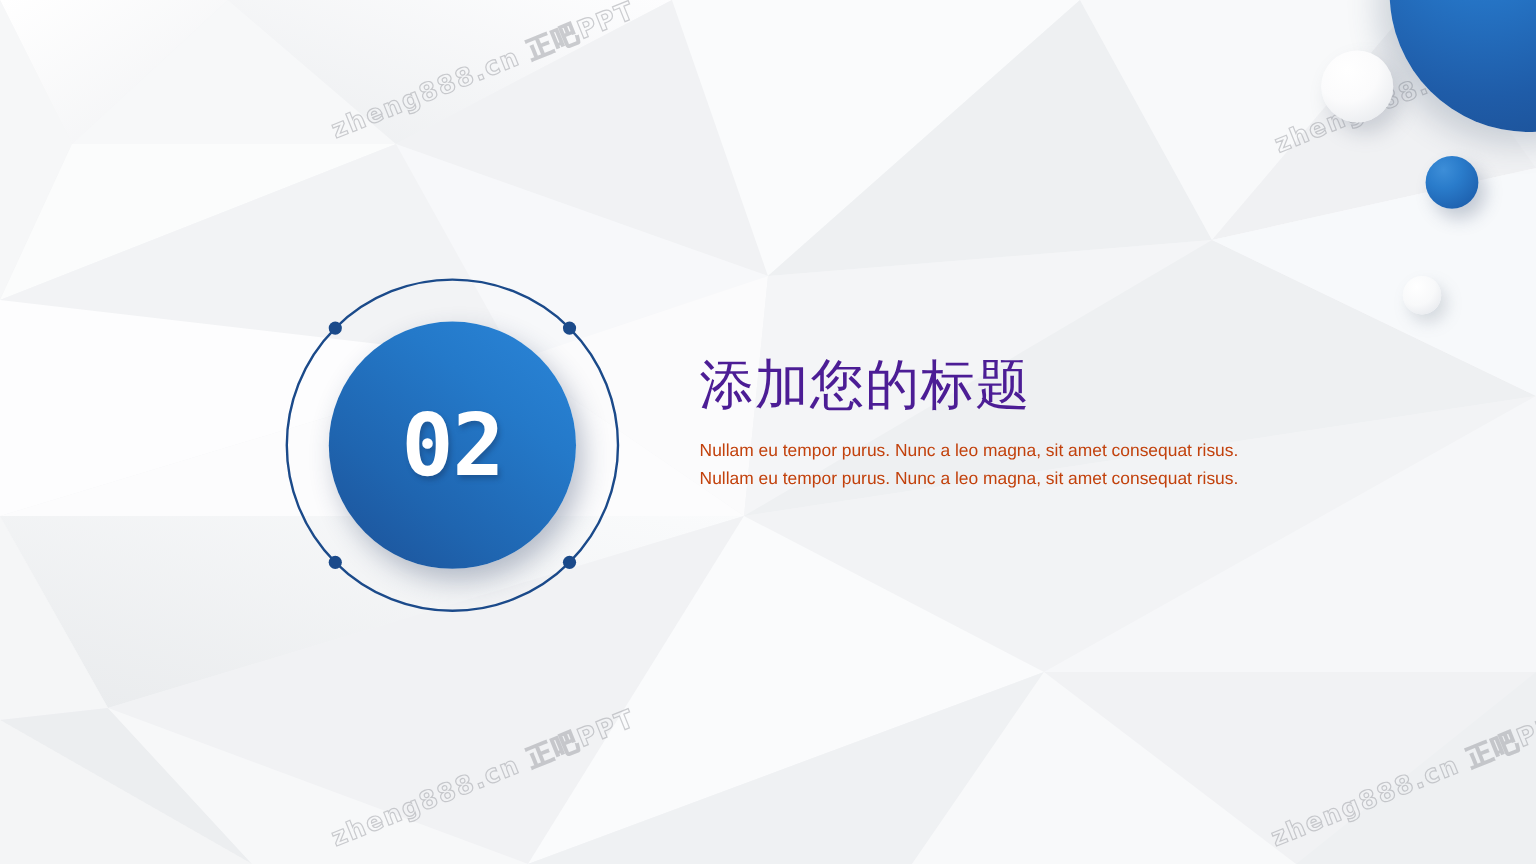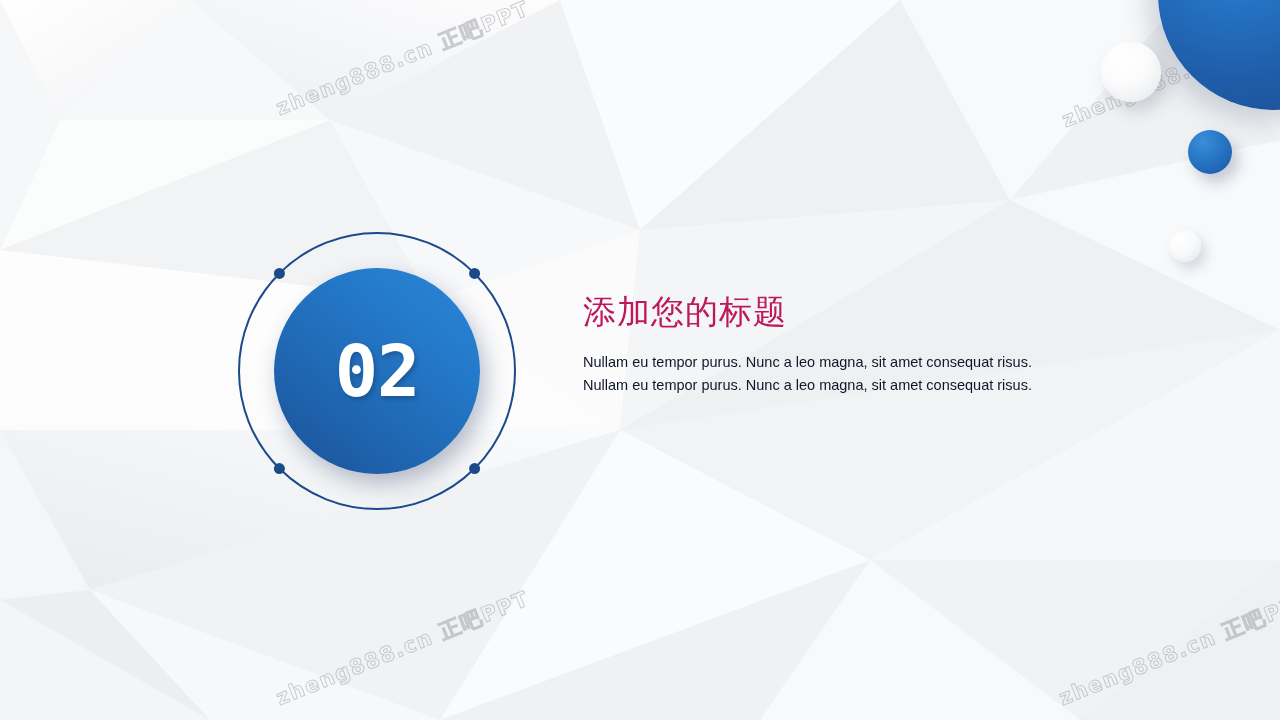--- a/index.html
+++ b/index.html
@@ -110,33 +110,33 @@
   }
 
   
   .text-block {
     position: absolute;
     left: 583px; top: 296px;
     width: 470px;
   }
   .slide-title {
     margin: 0;
-    font-size: 33px;
+    font-size: 45px;
     font-weight: 400;
     line-height: 1.15;
-    color: #be185d;
+    color: #4c1d95;
     letter-spacing: 1px;
-    font-family: Liberation Mono, monospace;
+    font-family: Liberation Serif, serif;
   }
   .slide-body {
     margin: 0;
     padding-top: 17px;
     font-size: 14.5px;
     line-height: 1.62;
-    color: #0f172a;
+    color: #c2410c;
     font-family: "Liberation Sans", "DejaVu Sans", sans-serif;
     width: 455px;
   }
 </style>
 </head>
 <body>
 
 <div id="slide">
 
   <svg class="bg-polys" viewBox="0 0 1280 720" preserveAspectRatio="none" aria-hidden="true">

